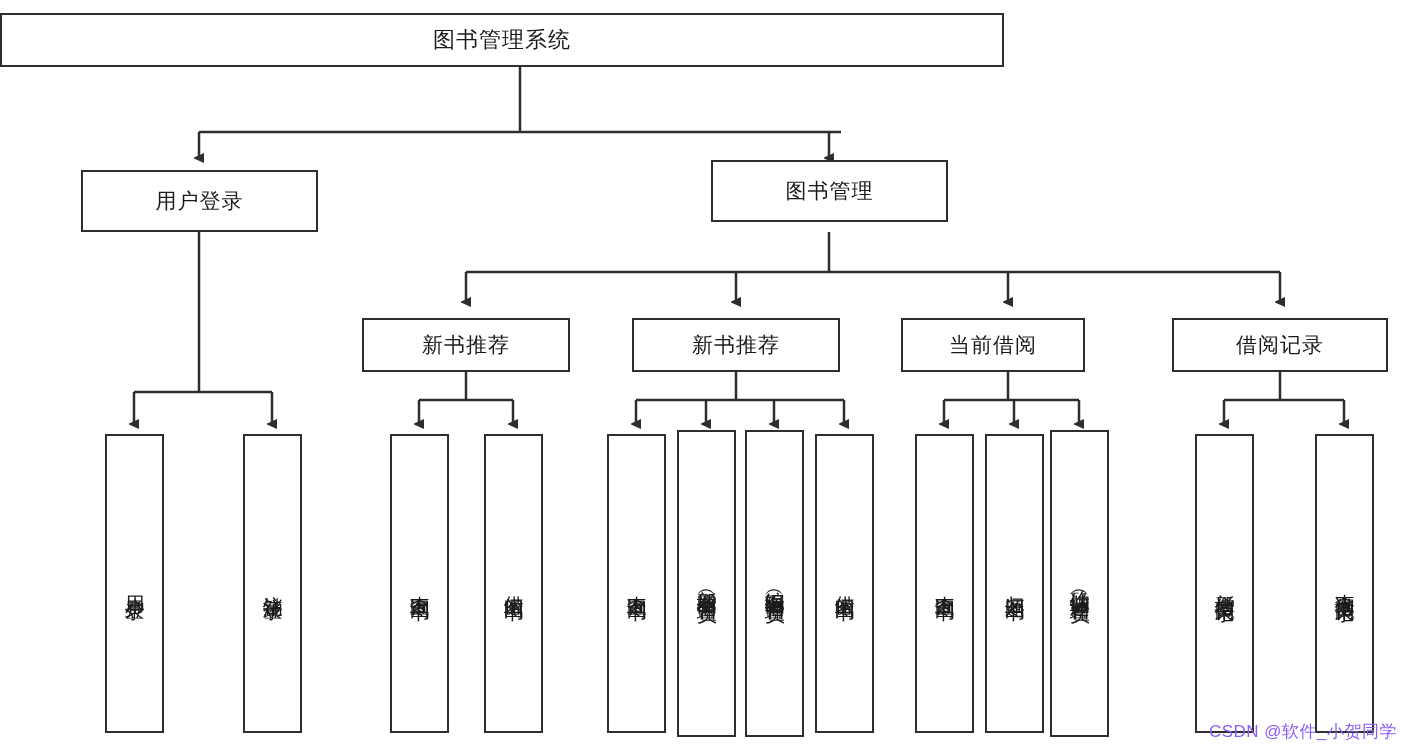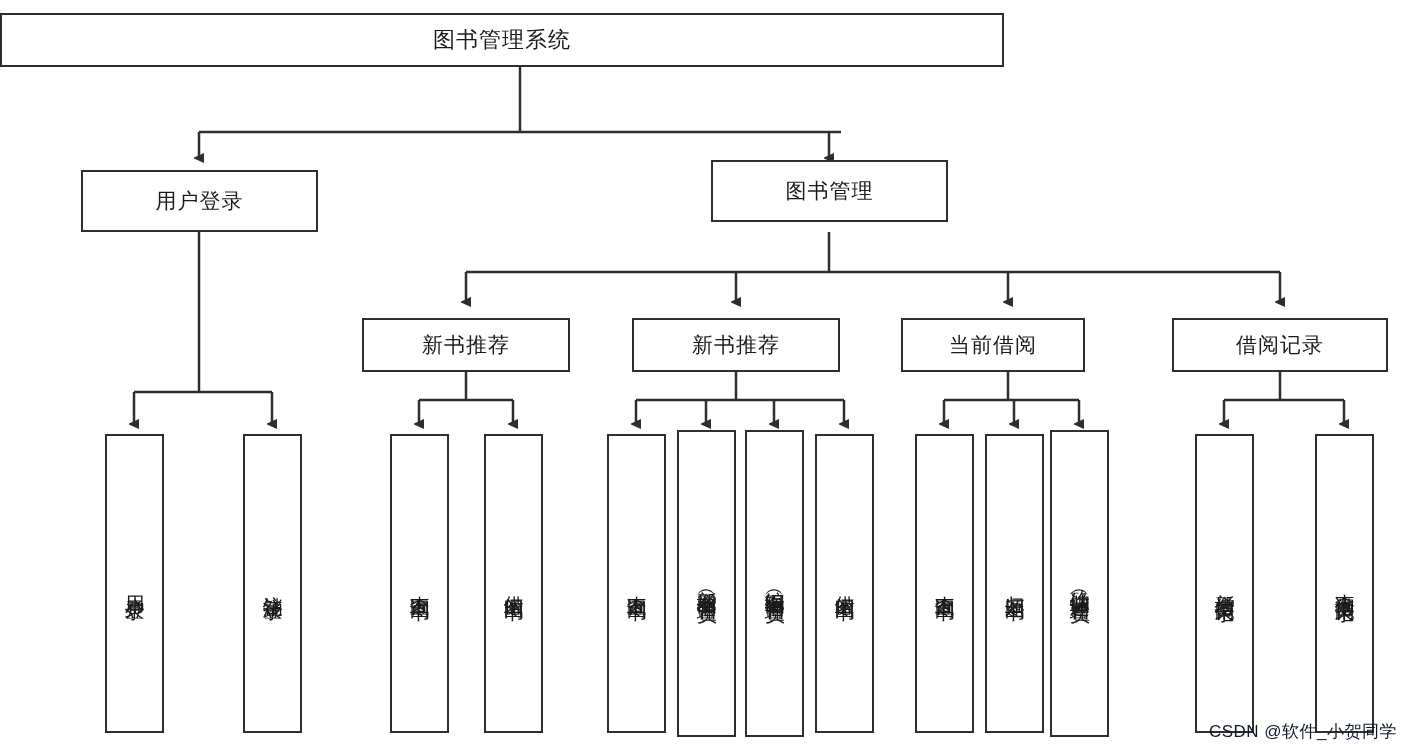--- a/index.html
+++ b/index.html
@@ -55,21 +55,21 @@
     writing-mode: vertical-rl;
     text-orientation: upright;
     display: block;
     text-align: center;
   }
   .watermark {
     position: absolute;
     right: 8px;
     bottom: 4px;
     font-size: 17px;
-    color: #0f172a;
+    color: #8b5cf6;
     white-space: nowrap;
     z-index: 5;
     letter-spacing: 0.5px;
   }
 </style>
 </head>
 <body>
 
 <div id="diagram-root">
 

